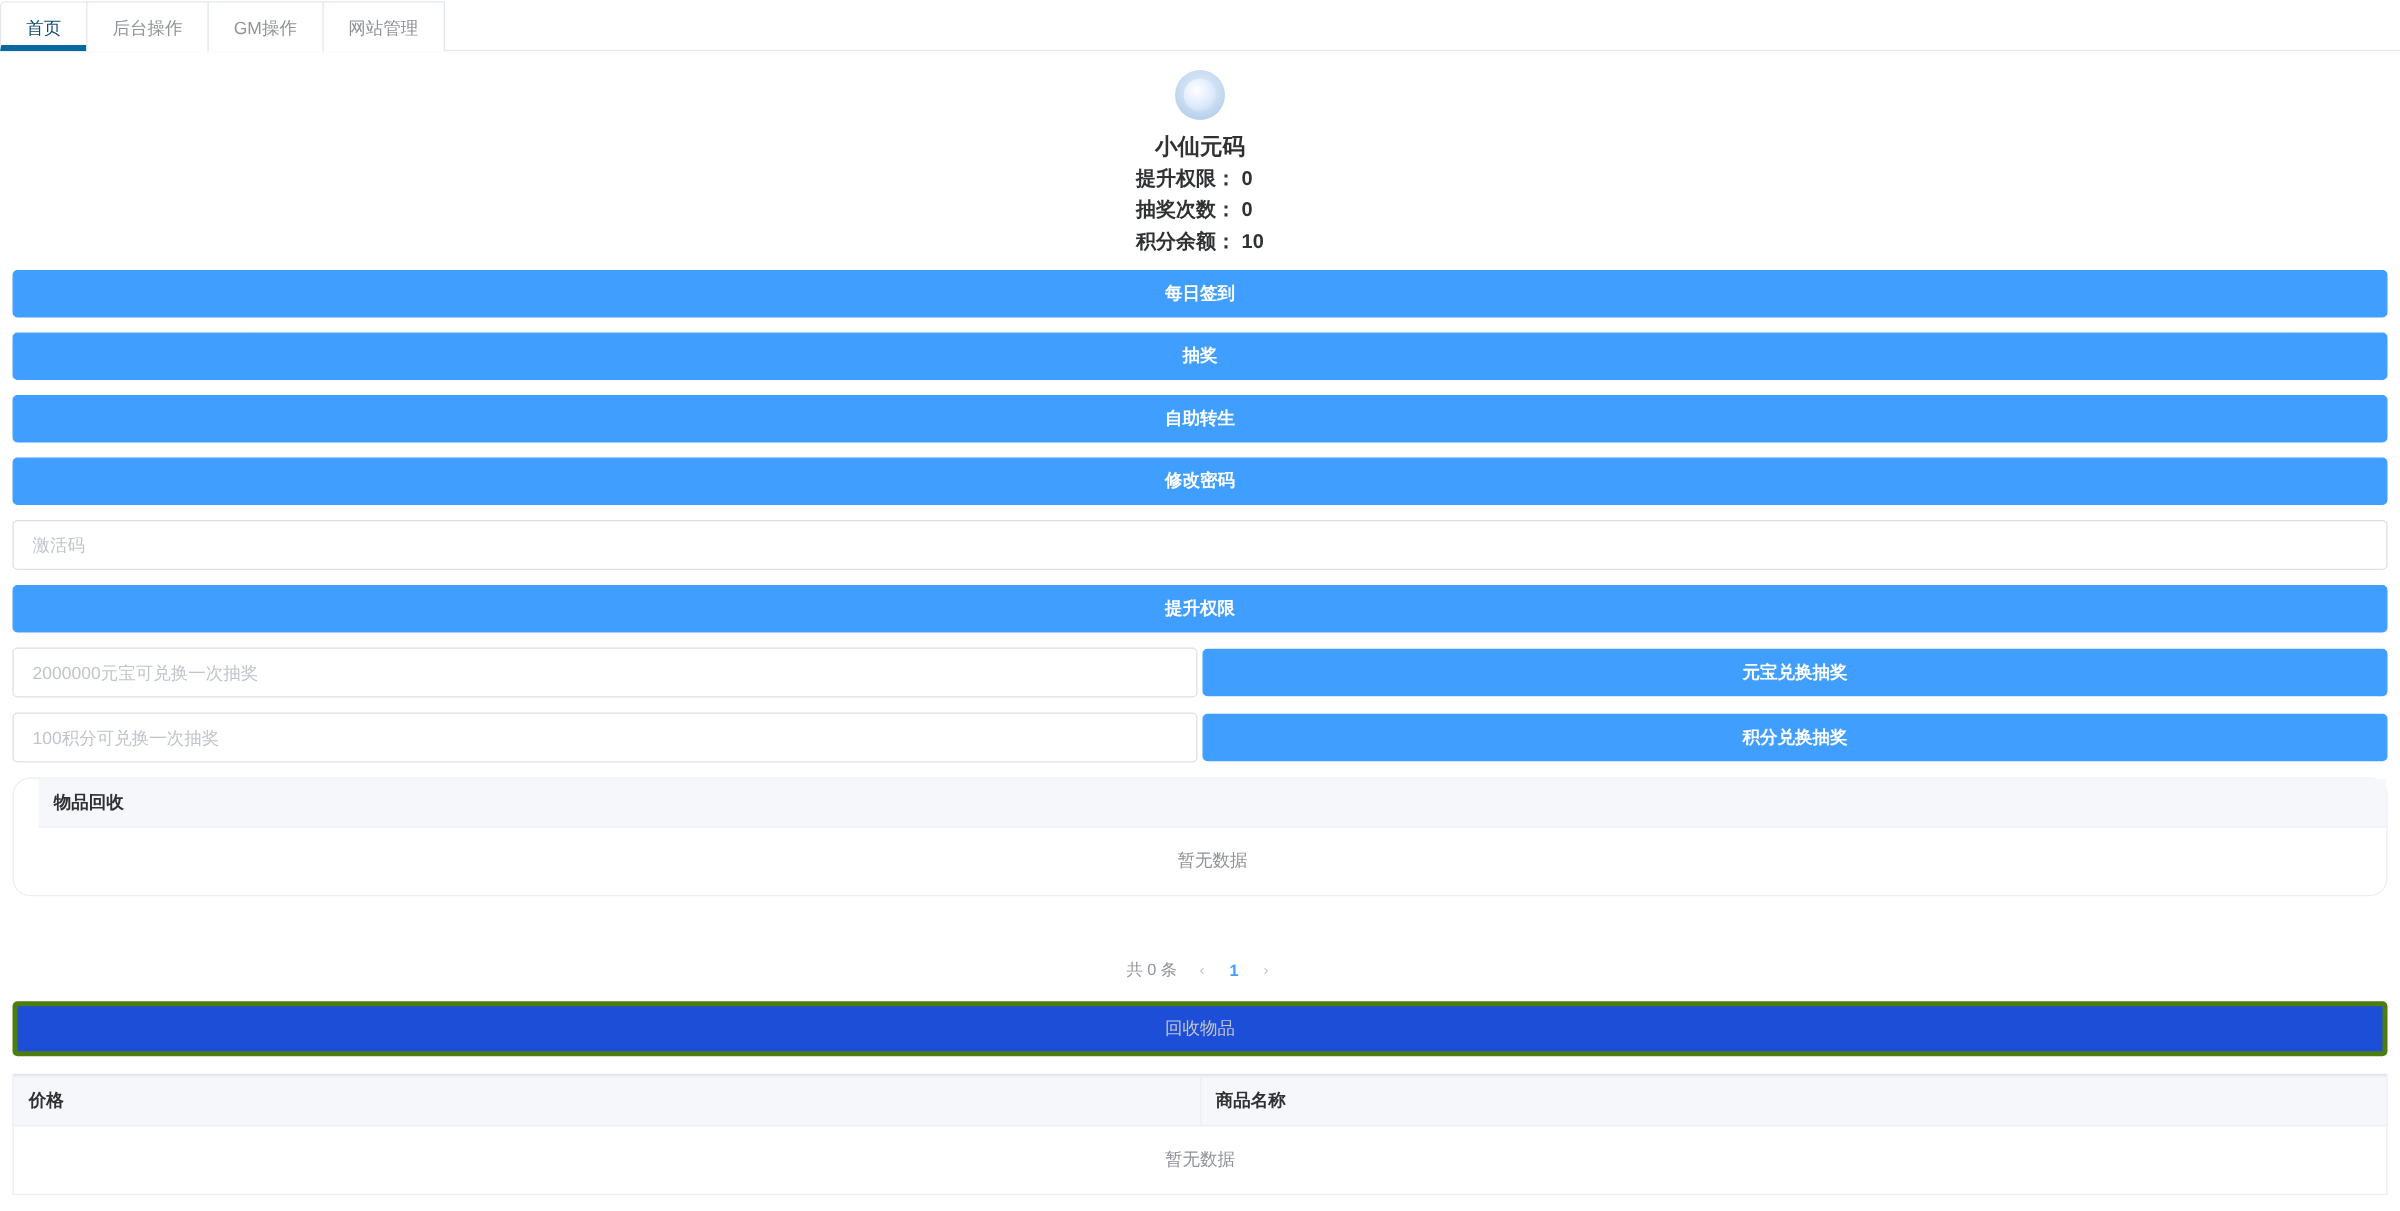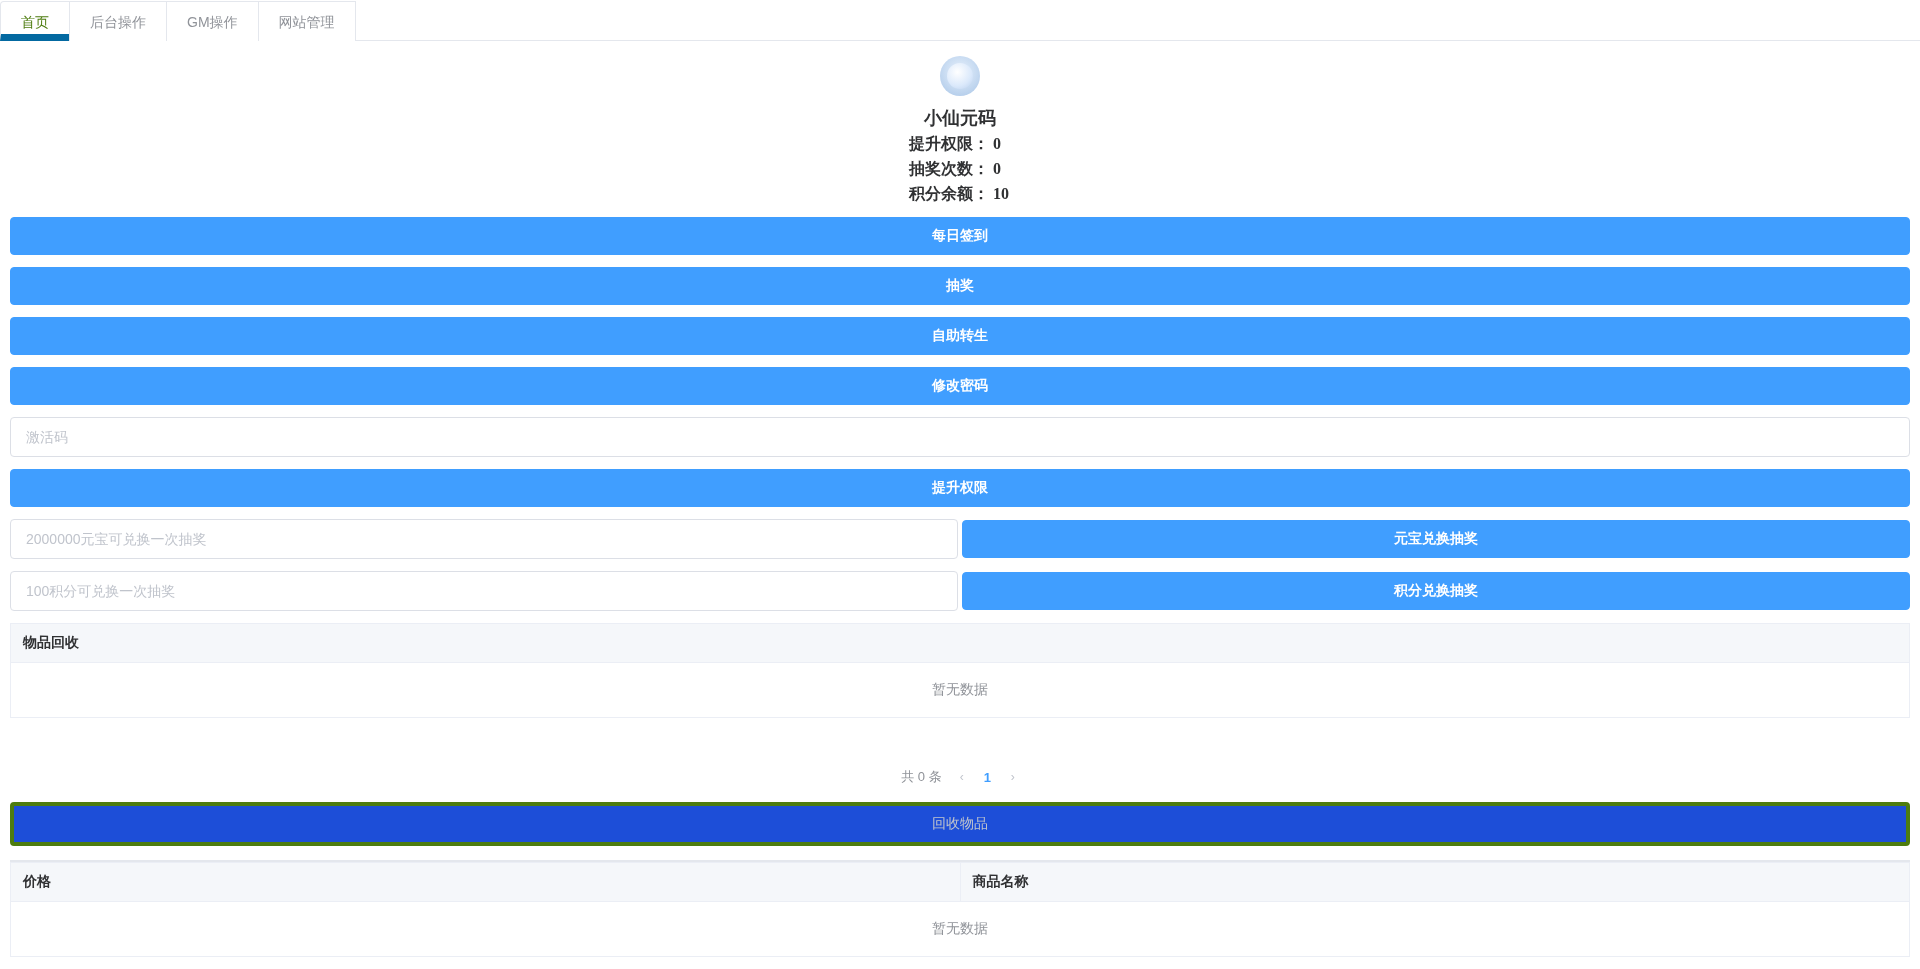--- a/index.html
+++ b/index.html
@@ -32,29 +32,29 @@
     border-bottom: none;
     margin-left: -1px;
     background: #fff;
     color: #909399;
     cursor: pointer;
     position: relative;
     top: 1px;
   }
   .tab:first-child { margin-left: 0; border-top-left-radius: 4px; }
   .tab.active {
-    color: #4d7c0f;
-    border-bottom: 7px solid #0369a1;
+    color: #0c4a6e;
+    border-bottom: 5px solid #0369a1;
     background: #fff;
   }
 
   .content { padding: 10px; }
 
   
-  .profile { text-align: center; margin-top: 5px; font-family: Liberation Serif, serif; }
+  .profile { text-align: center; margin-top: 5px; }
   .avatar {
     width: 40px; height: 40px;
     border-radius: 50%;
     background: radial-gradient(circle at 50% 40%, #e8f1fb 0%, #c9dcf2 50%, #a7c4e6 100%);
     display: inline-block;
     position: relative;
   }
   .avatar::after{
     content:"";
     position:absolute;left:7px;top:7px;width:26px;height:26px;border-radius:50%;
@@ -100,21 +100,21 @@
     height:40px;
   }
   .input::placeholder { color:#c0c4cc; }
 
   
   .row { display:flex; gap:4px; margin-top:12px; align-items:center; }
   .row .input { margin-top:0; flex:1; }
   .row .btn { margin-top:0; flex:1; }
 
   
-  .panel { border:1px solid #ebeef5; border-radius:0; margin-top:12px; }
+  .panel { border:1px solid #ebeef5; border-radius:14px; margin-top:12px;padding-left:20px; }
   .panel-header {
     background:#f5f7fa;
     color:#909399;
     font-weight:600;
     font-size:14px;
     padding:10px 12px;
     border-bottom:1px solid #ebeef5;
   }
   .panel-header.dark { color:#303133; }
   .panel-title-bar {

